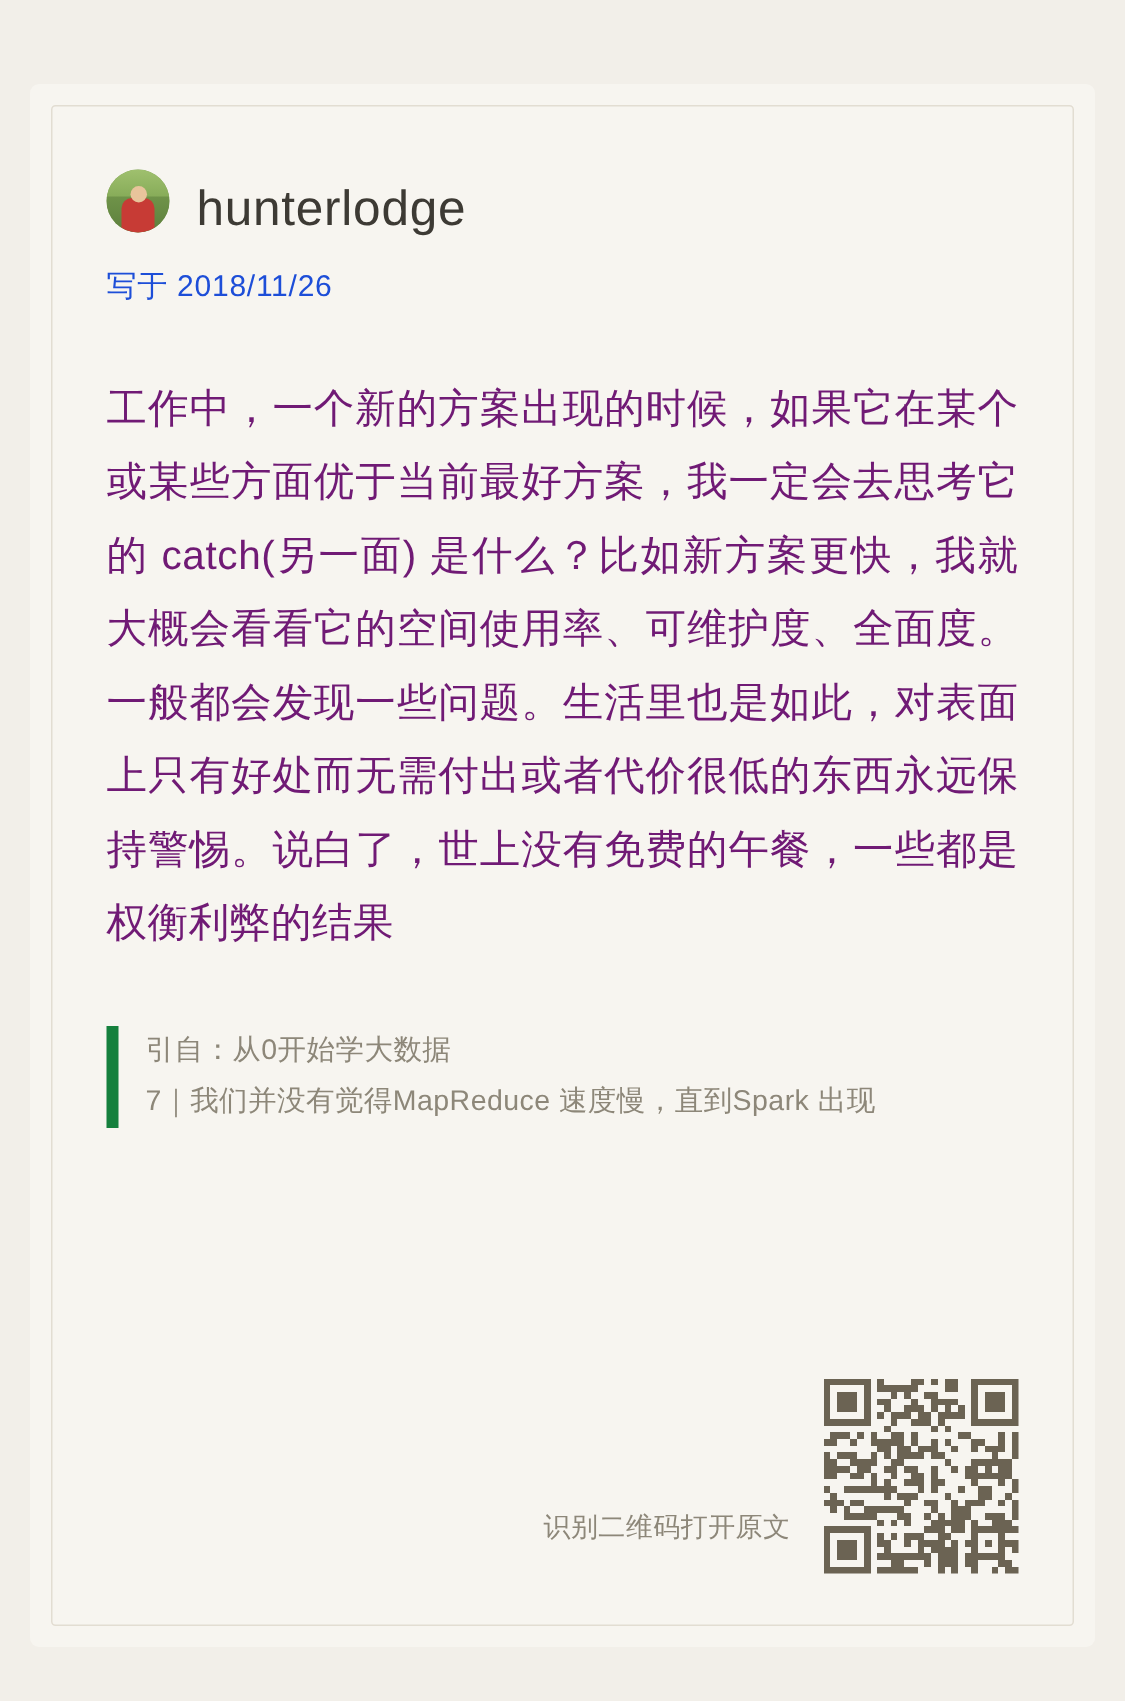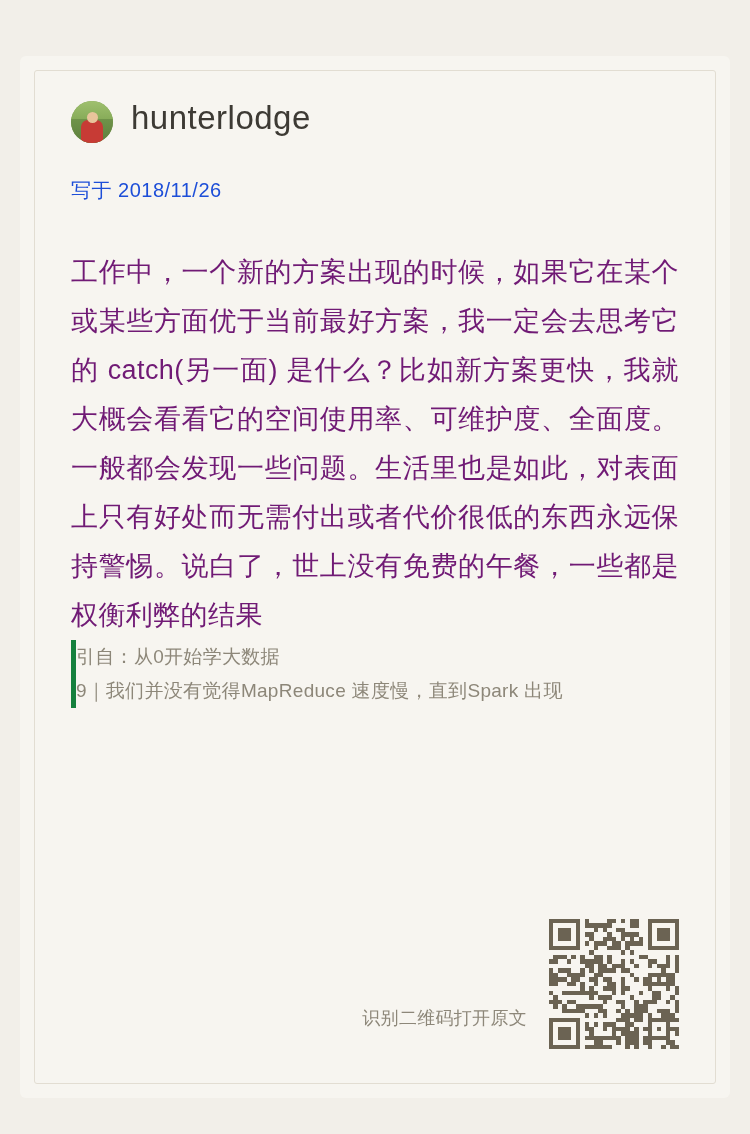--- a/index.html
+++ b/index.html
@@ -37,21 +37,21 @@
     position: absolute;
     left: 36px;
     top: 30px;
     right: 36px;
     bottom: 20px;
   }
 
   
   .author-row {
     display: flex;
-    align-items: flex-start;
+    align-items: flex-end;
     height: 54px;
   }
   .avatar {
     width: 42px;
     height: 42px;
     border-radius: 50%;
     overflow: hidden;
     flex: 0 0 auto;
     position: relative;
     background: #7f9e57;
@@ -105,21 +105,23 @@
     margin-top: 44px;
     font-size: 27px;
     line-height: 49px;
     color: #701a75;
     text-align: justify;
     letter-spacing: 0.4px;
   }
 
   
   .quote {
-    border-left: 5px solid #15803d;
+    margin-top: 44px;
+    padding-left: 18px;
+    border-left: 8px solid #15803d;
     color: #8d8779;
   }
   .quote-line {
     font-size: 19px;
     line-height: 34px;
     letter-spacing: 0.3px;
   }
 
   
   .footer {
@@ -168,21 +170,21 @@
         </div>
         <div class="author-name">hunterlodge</div>
       </div>
 
       <div class="date-line">写于 2018/11/26</div>
 
       <div class="body-text">工作中，一个新的方案出现的时候，如果它在某个或某些方面优于当前最好方案，我一定会去思考它的 catch(另一面) 是什么？比如新方案更快，我就大概会看看它的空间使用率、可维护度、全面度。一般都会发现一些问题。生活里也是如此，对表面上只有好处而无需付出或者代价很低的东西永远保持警惕。说白了，世上没有免费的午餐，一些都是权衡利弊的结果</div>
 
       <div class="quote">
         <div class="quote-line">引自：从0开始学大数据</div>
-        <div class="quote-line">9｜我们并没有觉得MapReduce 速度慢，直到Spark 出现</div>
+        <div class="quote-line">7｜我们并没有觉得MapReduce 速度慢，直到Spark 出现</div>
       </div>
 
       <div class="footer">
         <div class="footer-text">
           <div>识别二维码打开原文</div>
         </div>
         <div class="qr">
           <svg id="qr-svg" width="130" height="130" viewBox="0 0 29 29" shape-rendering="crispEdges">
             <rect width="29" height="29" fill="#f7f5f0"></rect>
             <g id="qr-cells" fill="#6b6353">

